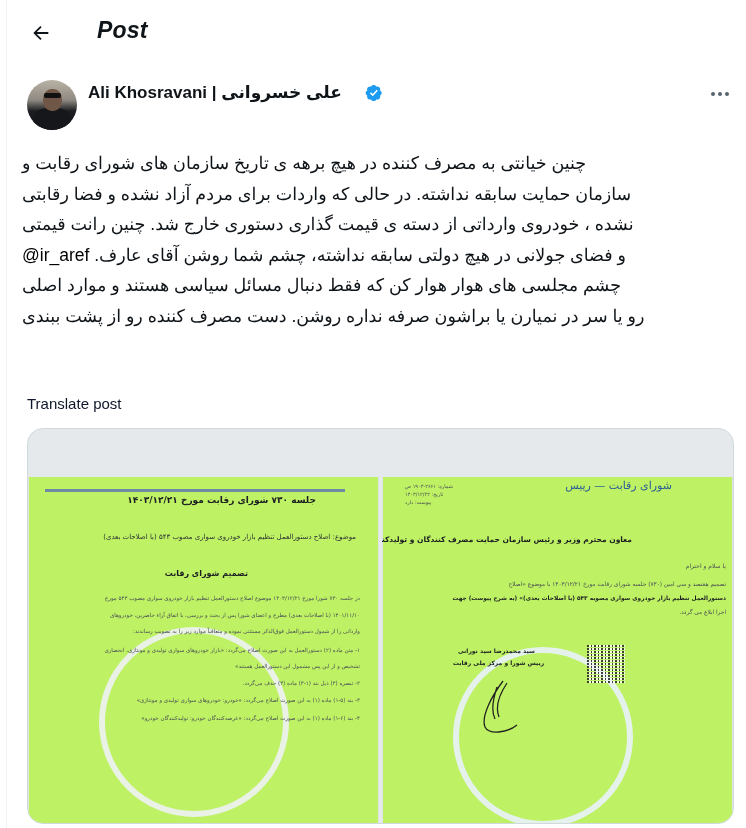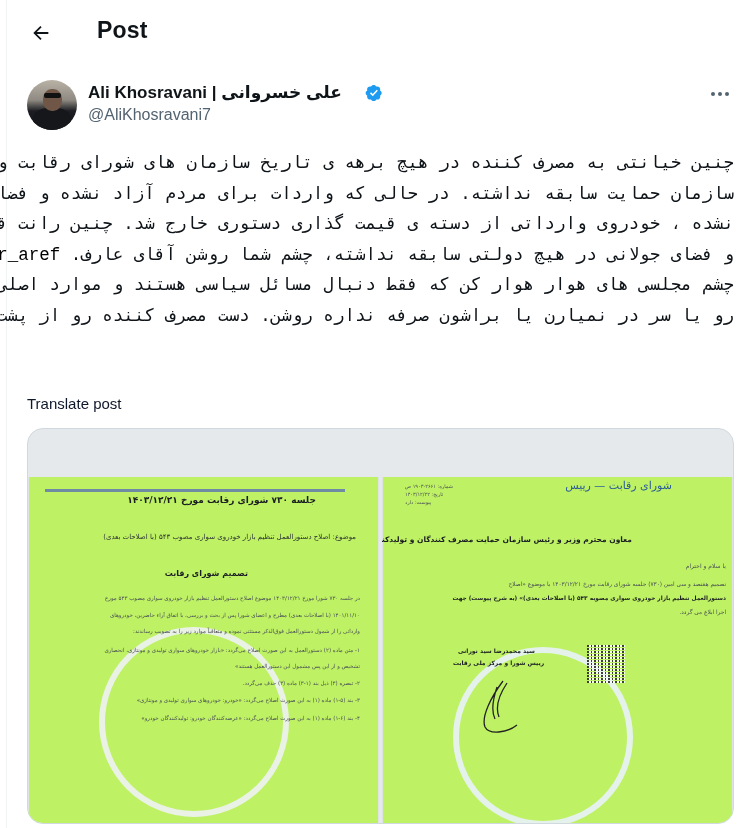--- a/index.html
+++ b/index.html
@@ -2,21 +2,21 @@
 <html><head>
 <meta charset="utf-8">
 <style>
   * { box-sizing: border-box; margin: 0; padding: 0; }
   html, body { width: 746px; height: 828px; background: #ffffff; overflow: hidden; }
   body { font-family: "Liberation Sans", "DejaVu Sans", sans-serif; color: #0f1419; position: relative; }
 
   .left-rule { position: absolute; left: 6px; top: 0; width: 1px; height: 828px; background: #eff3f4; }
 
   
-  .header { position: absolute; left: 0; top: 0; width: 746px; height: 64px; display: flex; align-items: center; }
+  .header { position: absolute; left: 0; top: 0; width: 746px; height: 64px; display: flex; align-items: center; font-style: italic; }
   .back-btn { position: absolute; left: 24px; top: 16px; width: 34px; height: 34px; display: flex; align-items: center; justify-content: center; cursor: pointer; }
   .header-title { position: absolute; left: 97px; top: 17px; font-size: 23px; font-weight: 700; letter-spacing: 0.2px; }
 
   
   .avatar { position: absolute; left: 27px; top: 80px; width: 50px; height: 50px; border-radius: 50%; overflow: hidden;
             background: radial-gradient(circle at 50% 35%, #5b4a3e 0 18%, transparent 19%),
                         linear-gradient(180deg, #b9b2a6 0%, #8f8a82 40%, #1c1d22 62%, #141519 100%); }
   .avatar .glasses { position: absolute; left: 17px; top: 13px; width: 17px; height: 5px; background: #111; border-radius: 2px; }
   .avatar .face { position: absolute; left: 16px; top: 9px; width: 19px; height: 22px; background: #6f5646; border-radius: 45%; }
   .avatar .body { position: absolute; left: 6px; top: 28px; width: 38px; height: 26px; background: #16171b; border-radius: 40% 40% 0 0; }
@@ -25,21 +25,21 @@
   .author-line { display: flex; align-items: center; gap: 23px; }
   .display-name { font-size: 17px; font-weight: 700; color: #0f1419; }
   .verified { width: 18px; height: 18px; display: inline-block; }
   .handle { font-size: 16px; color: #536471; margin-top: 3px; }
 
   .more-btn { position: absolute; left: 705px; top: 84px; width: 30px; height: 20px; display: flex; align-items: center; justify-content: center; gap: 3px; cursor: pointer; }
   .more-btn span { width: 4px; height: 4px; border-radius: 50%; background: #536471; display: block; }
 
   
   .tweet-text { position: absolute; left: 22px; top: 148px; width: 712px; direction: rtl; text-align: left;
-                font-family: Liberation Mono, monospace; font-size: 17.5px; line-height: 30.5px; color: #0f1419; }
+                font-family: Liberation Sans, sans-serif; font-size: 17.5px; line-height: 30.5px; color: #0f1419; }
   .tweet-text p { white-space: nowrap; }
   .mention, .hashtag { color: #000000; }
   .pray { font-size: 17px; }
 
   .translate { position: absolute; left: 27px; top: 395px; font-size: 15px; color: #0f172a; cursor: pointer; }
 
   
   .media { position: absolute; left: 27px; top: 428px; width: 707px; height: 396px; border: 1px solid #cfd9de; border-radius: 16px; overflow: hidden; display: flex; gap: 3px; background: #e6e9eb; }
   .doc { position: relative; flex: 1; height: 100%; background: #bef264; overflow: hidden; cursor: pointer; margin-top: 48px; }
   .doc-inner { position: absolute; inset: 0; border-left: 1px solid #dfe3e6; border-right: 1px solid #dfe3e6; }
@@ -78,21 +78,20 @@
 </div>
 
 <div class="author">
   <div class="author-line">
     <span class="display-name">Ali Khosravani | علی خسروانی</span>
     <svg class="verified" viewBox="0 0 22 22">
       <path d="M20.4 11c0-1.4-.8-2.6-2-3.2.4-1.3.2-2.8-.8-3.8s-2.5-1.3-3.8-.8C13.2 2 12 1.2 10.6 1.2S8 2 7.4 3.2c-1.3-.5-2.8-.2-3.8.8s-1.3 2.5-.8 3.8C1.6 8.4.8 9.6.8 11s.8 2.6 2 3.2c-.5 1.3-.2 2.8.8 3.8s2.5 1.3 3.8.8c.6 1.2 1.8 2 3.2 2s2.6-.8 3.2-2c1.3.5 2.8.2 3.8-.8s1.3-2.5.8-3.8c1.2-.6 2-1.8 2-3.2z" fill="#1d9bf0"></path>
       <path d="M9.5 14.9l-3.4-3.4 1.3-1.3 2.1 2.1 4.8-5.2 1.4 1.2z" fill="#ffffff"></path>
     </svg>
   </div>
-  <div class="handle">@AliKhosravani7</div>
 </div>
 
 <div class="more-btn">
   <span></span>
   <span></span>
   <span></span>
 </div>
 
 <div class="tweet-text">
   <p>چنین خیانتی به مصرف کننده در هیچ برهه ی تاریخ سازمان های شورای رقابت و</p>

